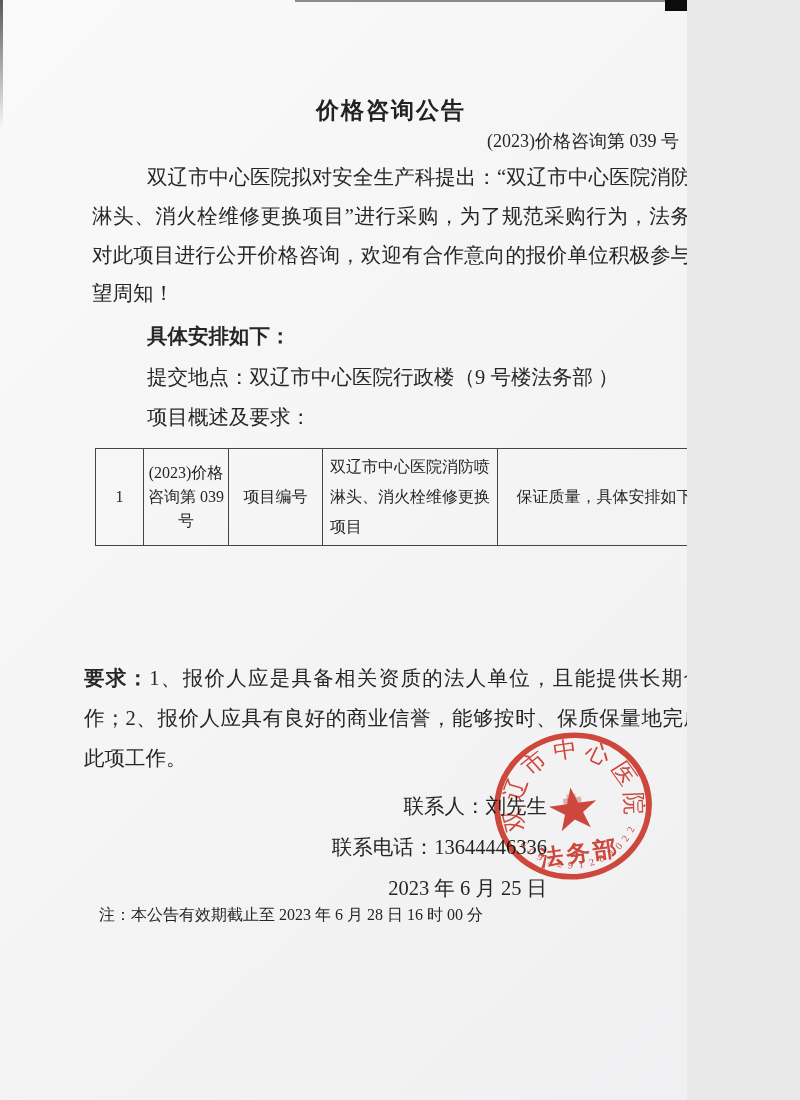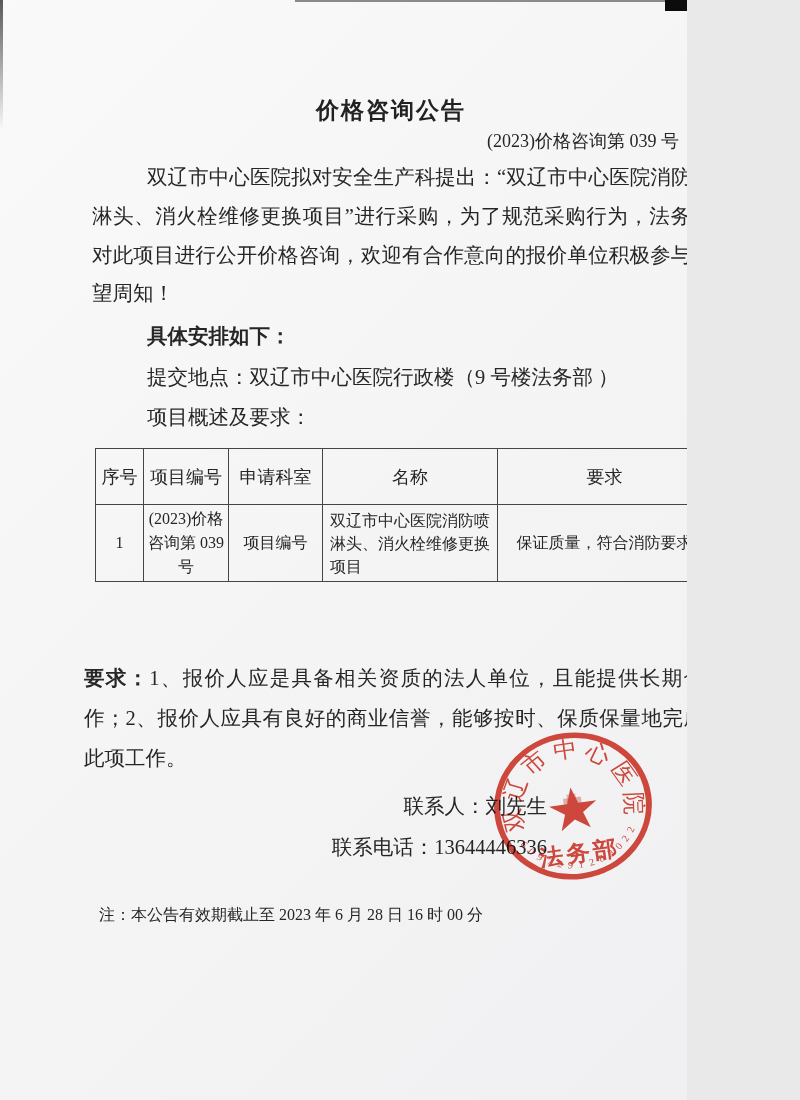--- a/index.html
+++ b/index.html
@@ -28,21 +28,21 @@
   .indent{text-indent:55px;}
   .line{font-size:20.5px;white-space:nowrap;}
   .bold{font-weight:bold;}
   
   table.req-table{position:absolute;left:95px;top:448px;width:616px;
     border-collapse:collapse;table-layout:fixed;color:#262626;}
   .req-table th,.req-table td{border:1.4px solid #454545;vertical-align:middle;
     font-weight:normal;padding:0 4px;}
   .req-table th{height:55px;font-size:18px;text-align:center;}
   .req-table td{height:70px;font-size:16px;line-height:24px;text-align:center;}
-  .req-table td.cell-name{text-align:left;padding:3px 7px;line-height:23px;}
+  .req-table td.cell-name{text-align:left;padding:3px 7px;line-height:30px;}
   
   .contact{right:140px;top:786px;text-align:right;font-size:20.5px;line-height:41px;}
   .note{left:99px;top:905px;font-size:16px;white-space:nowrap;}
   
   .stamp{left:488px;top:721px;width:170px;height:170px;
     transform:rotate(-8deg) scaleY(.93);
     mix-blend-mode:multiply;opacity:.9;pointer-events:none;}
   .stamp text{font-family:"Liberation Serif","DejaVu Serif",serif;}
 </style>
 </head>
@@ -65,43 +65,37 @@
 
   <table class="req-table">
     <colgroup>
       <col style="width:48px">
         <col style="width:85px">
         <col style="width:94px">
         <col style="width:175px">
         <col style="width:214px">
     </colgroup>
     <tbody>
-        <tr>
-      <th>序号</th>
-      <th>项目编号</th>
-      <th>申请科室</th>
-      <th>名称</th>
-      <th>要求</th>
-    </tr>
     <tr>
       <td>1</td>
       <td>(2023)价格咨询第 039 号</td>
       <td>项目编号</td>
       <td class="cell-name">双辽市中心医院消防喷淋头、消火栓维修更换项目</td>
-      <td>保证质量，符合消防要求</td>
+      <td>保证质量，具体安排如下</td>
     </tr>
   </tbody>
     </table>
 
 
   <p class="abs para" style="left:84px;top:658px;line-height:40px;"><span class="bold">要求：</span><span>1、报价人应是具备相关资质的法人单位，且能提供长期合作；2、报价人应具有良好的商业信誉，能够按时、保质保量地完成此项工作。</span></p>
 
   <div class="abs contact">
     <div>联系人：刘先生</div>
     <div>联系电话：13644446336</div>
+    <div>2023 年 6 月 25 日</div>
   </div>
 
   <div class="abs note">注：本公告有效期截止至 2023 年 6 月 28 日 16 时 00 分</div>
 
   <svg class="abs stamp" viewBox="0 0 170 170">
     <circle cx="85" cy="85" r="76" fill="none" stroke="#d4372a" stroke-width="6"></circle>
     <rect x="76" y="76" width="18" height="18" fill="#c8352a" opacity="0.4"></rect>
     <rect x="80" y="72" width="9" height="9" fill="#c8352a" opacity="0.35"></rect>
     <polygon points="85,65 90.6,82.2 108.8,82.3 94.1,93 99.7,110.2 85,99.6 70.3,110.2 75.9,93 61.2,82.3 79.4,82.2" fill="#d4372a"></polygon>
     <g fill="#d4372a" font-size="24" text-anchor="middle">

